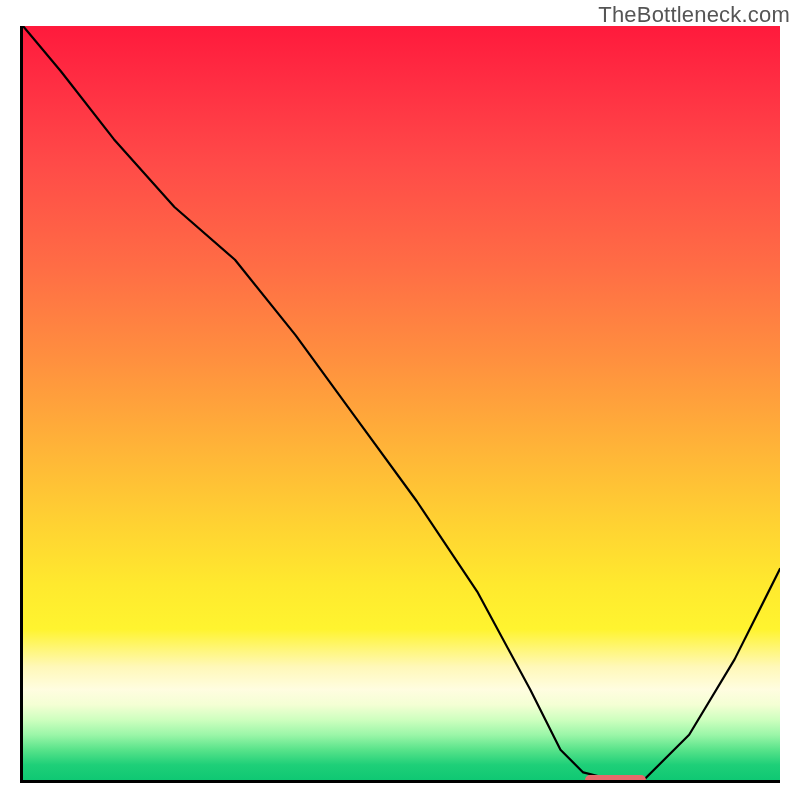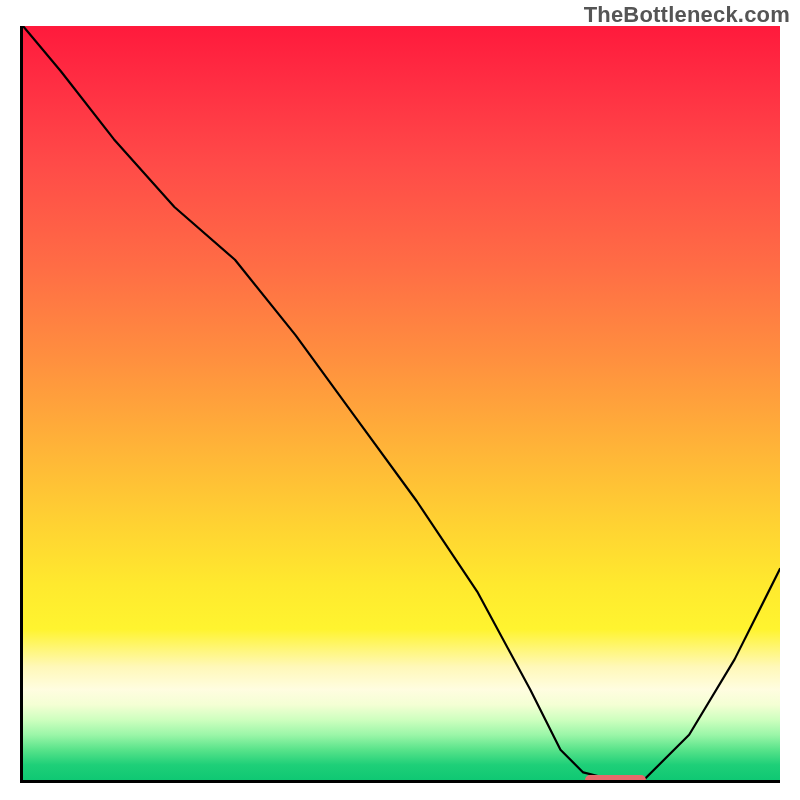--- a/index.html
+++ b/index.html
@@ -14,21 +14,21 @@
     position: relative;
     width: 800px;
     height: 800px;
   }
   .watermark {
     position: absolute;
     top: 2px;
     right: 10px;
     color: #555555;
     font-size: 22px;
-    font-weight: 700;
+    font-weight: 400;
     letter-spacing: 0.2px;
     z-index: 10;
   }
   .plot-area {
     position: absolute;
     left: 20px;
     top: 26px;
     width: 760px;
     height: 757px;
     border-left: 3px solid #000;

